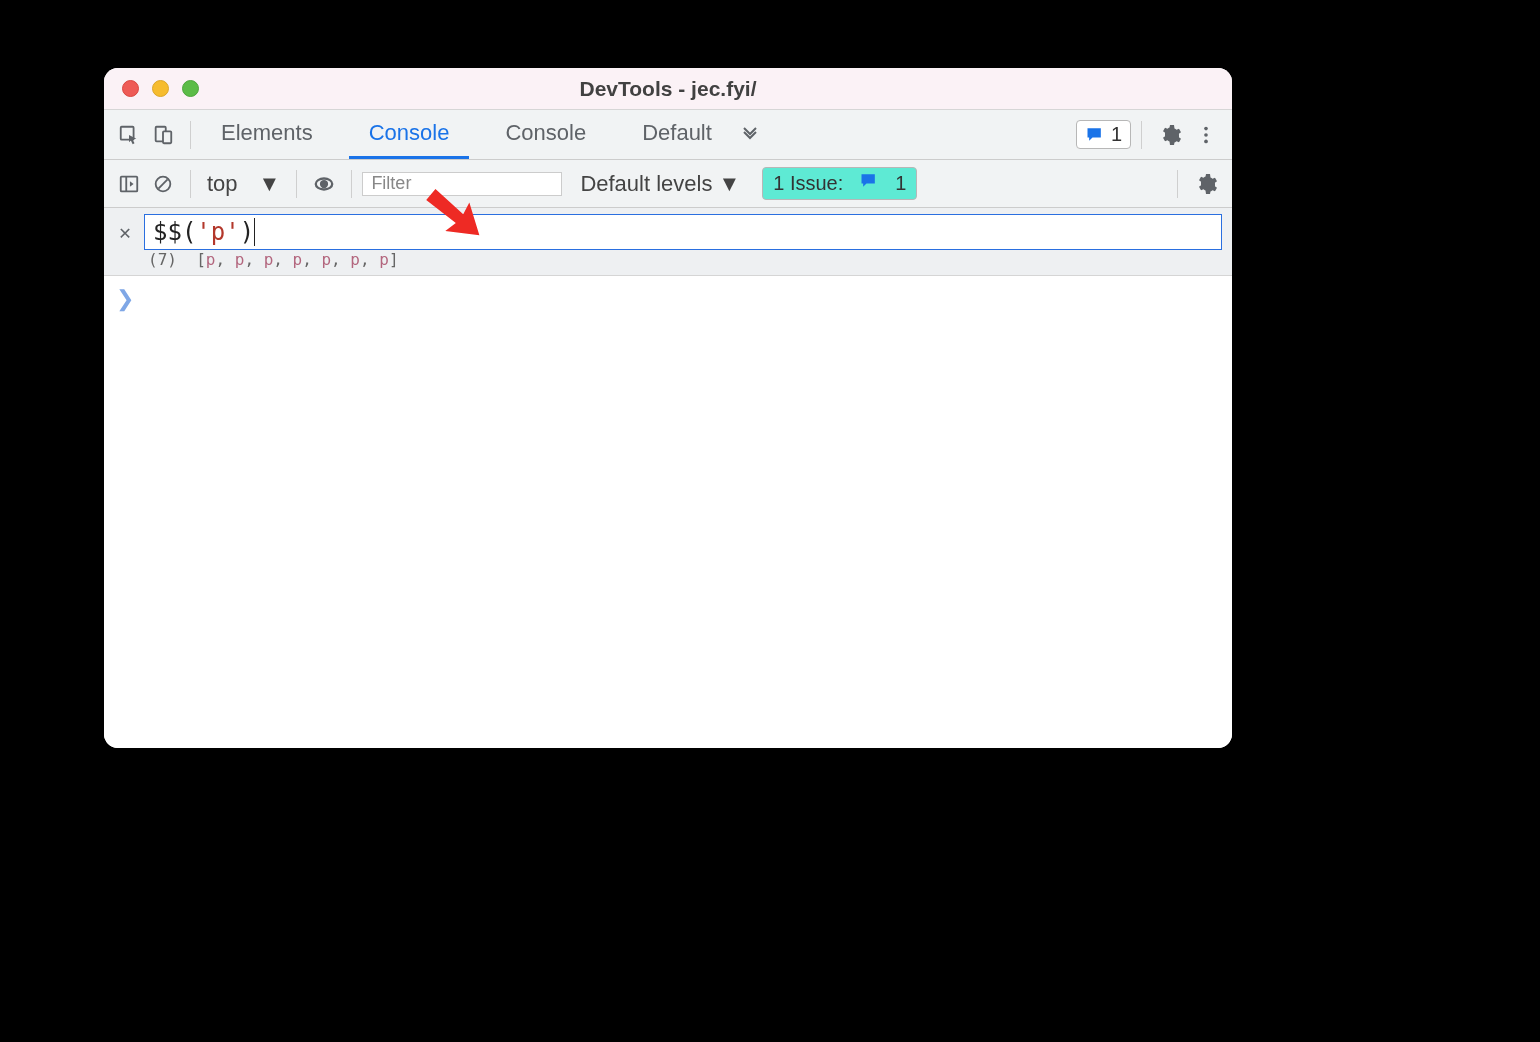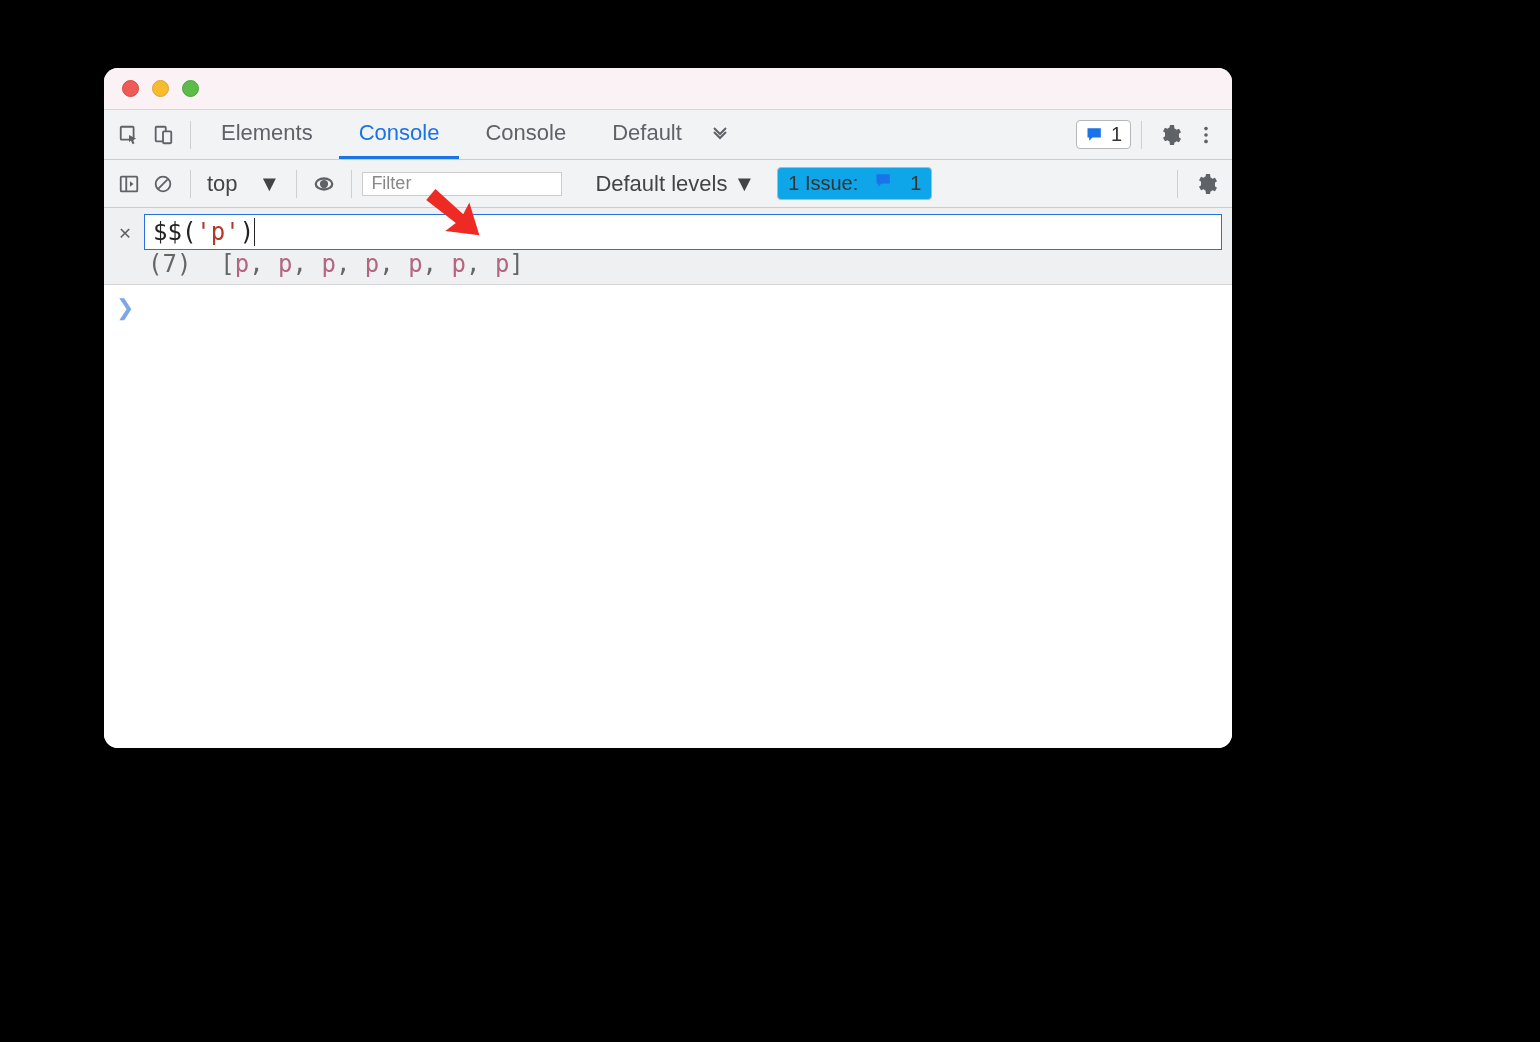--- a/index.html
+++ b/index.html
@@ -34,21 +34,21 @@
   .maintoolbar {
     height: 50px;
     border-bottom: 1px solid #ccc;
     background:#f1f3f4;
     display:flex; align-items:center;
     padding: 0 8px;
   }
   .icon-btn { width:34px; height:34px; display:inline-flex; align-items:center; justify-content:center; color:#5f6368; cursor:pointer; }
   .icon-btn svg { width:22px; height:22px; fill:none; stroke:currentColor; stroke-width:2; }
   .vsep { width:1px; height:28px; background:#cfcfcf; margin: 0 10px; }
-  .tabs { display:flex; align-items:stretch; height:100%; gap:6px; }
+  .tabs { display:flex; align-items:stretch; height:100%; gap:16px; }
   .tab {
     padding: 0 20px;
     display:flex; align-items:center;
     font-size:22px; color:#5f6368; cursor:pointer;
     border-bottom: 3px solid transparent;
     height:100%;
   }
   .tab.active { color:#1a73e8; border-bottom-color:#1a73e8; font-weight:400;}
   .more-tabs { width:36px; display:flex; align-items:center; justify-content:center; color:#5f6368; cursor:pointer;}
   .spacer { flex:1; }
@@ -64,23 +64,23 @@
   .subtoolbar {
     height:48px; background:#f1f3f4; border-bottom:1px solid #ccc;
     display:flex; align-items:center; padding:0 8px;
   }
   .context-sel { display:flex; align-items:center; gap:21px; font-size:22px; color:#444; cursor:pointer; padding:0 6px;}
   .filter-input {
     width:200px; height:24px; border:1px solid #ccc; background:#fff;
     font-size:18px; padding:0 8px; color:#333;
   }
   .filter-input::placeholder { color:#888; }
-  .levels { font-size:22px; color:#444; display:flex; gap:6px; cursor:pointer;margin-left:15px; }
+  .levels { font-size:22px; color:#444; display:flex; gap:6px; cursor:pointer; }
   .issue-badge {
-    border:1px solid #b7b7b7; border-radius:4px; background:#0ea5e9;
+    border:1px solid #b7b7b7; border-radius:4px; background:#5eead4;
     padding:3px 10px; font-size:20px; color:#333; display:flex; align-items:center; gap:16px; cursor:pointer;
   }
   .issue-badge .chat { color:#1a73e8; }
   
   .consolebody { flex:1; background:#fff; overflow:auto; position:relative; }
   .eager-row {
     background:#eef0f2; border-bottom:1px solid #d5d5d5;
     padding:6px 10px;
     font-family: Menlo, Consolas, monospace;
     font-size:22px;
@@ -89,21 +89,21 @@
   .close-x { color:#5f6368; font-size:20px; cursor:pointer; width:22px; text-align:center; }
   .code-input {
     border:1px solid #2a6fe0; background:#fff;
     padding:3px 8px; flex:1;
     font-family: Menlo, Consolas, monospace;
     font-size:24px;
   }
   .c-black { color:#222; }
   .c-red { color:#b3372b; }
   .cursor-bar { border-right:1.5px solid #222; }
-  .eager-line2 { padding-left:34px; font-size:24px; color:#666; }
+  .eager-line2 { padding-left:34px; font-size:16px; color:#666; }
   .eager-line2 .count { color:#666; }
   .eager-line2 .bracket { color:#666; }
   .eager-line2 .p { color:#b3667e; }
   .eager-line2 .comma { color:#666; }
   .prompt-row { display:flex; align-items:flex-start; padding:10px 12px; gap:8px; }
   .chev { color:#7fa7e6; font-size:22px; }
   .arrow-annot {
     position:absolute;
     left:314px; top:110px;
     width:72px; height:72px;
@@ -115,20 +115,21 @@
 <body>
 
 <div class="window">
 
   <div class="titlebar">
     <div class="traffic">
       <div class="dot red"></div>
       <div class="dot yellow"></div>
       <div class="dot green"></div>
     </div>
+    <div class="title">DevTools - jec.fyi/</div>
   </div>
 
   <div class="maintoolbar">
     <div class="icon-btn">
       <svg viewBox="0 0 24 24">
           <rect x="3" y="3" width="14" height="14" rx="1"></rect>
           <path d="M12 12 L20 16 L16 17 L18 21 L16 22 L14 18 L12 20 Z" fill="currentColor" stroke="none"></path>
         </svg>
     </div>
     <div class="icon-btn">

